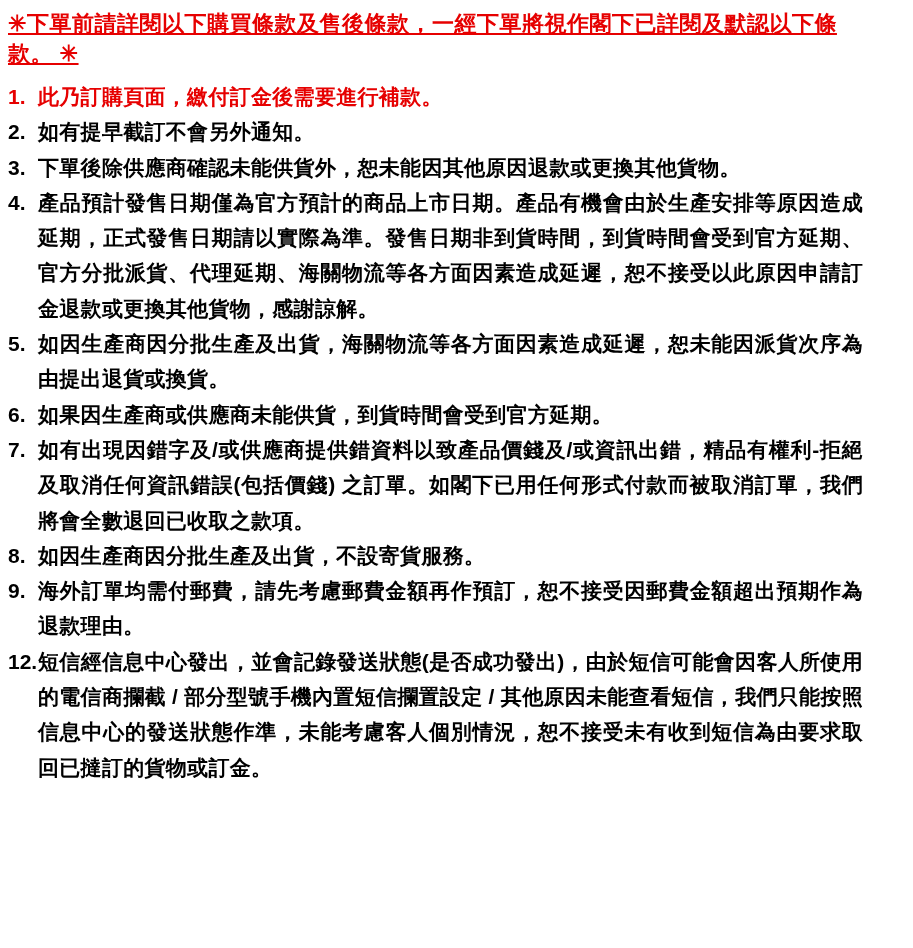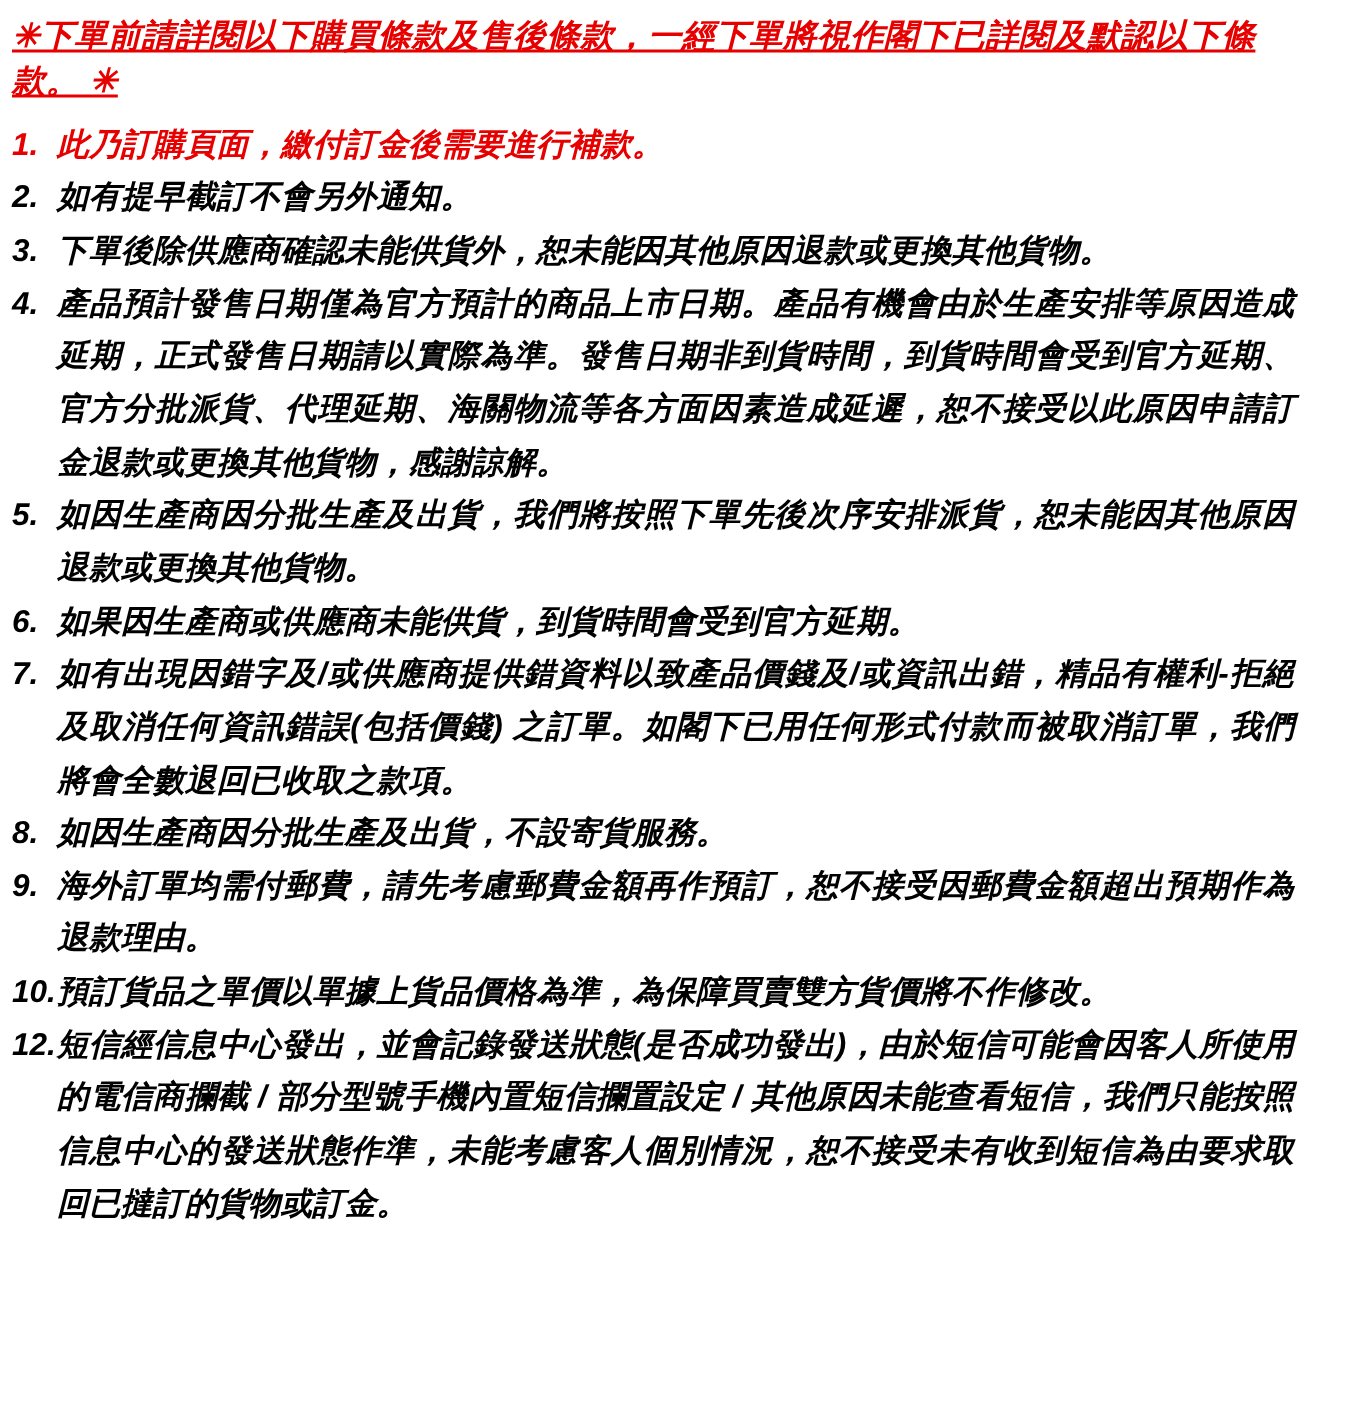--- a/index.html
+++ b/index.html
@@ -8,21 +8,20 @@
     font-weight: 700;
     color: #000000;
   }
   .page {
     width: 881px;
     height: 948px;
     box-sizing: border-box;
     padding: 9px 18px 0 8px;
     overflow: hidden;
     background: #ffffff;
-    font-style: italic;
   }
   .notice {
     color: var(--red, #e60000);
     font-size: 22px;
     line-height: 30px;
     text-decoration: underline;
     letter-spacing: 0.5px;
   }
   .section-title {
     margin-top: 23px;
@@ -77,21 +76,21 @@
       <div class="txt">下單後除供應商確認未能供貨外，恕未能因其他原因退款或更換其他貨物。</div>
     </li>
 
     <li class="term">
       <span class="num">4.</span>
       <div class="txt">產品預計發售日期僅為官方預計的商品上市日期。產品有機會由於生產安排等原因造成延期，正式發售日期請以實際為準。發售日期非到貨時間，到貨時間會受到官方延期、官方分批派貨、代理延期、海關物流等各方面因素造成延遲，恕不接受以此原因申請訂金退款或更換其他貨物，感謝諒解。</div>
     </li>
 
     <li class="term">
       <span class="num">5.</span>
-      <div class="txt">如因生產商因分批生產及出貨，我們將按照下單先後次序安排派貨，恕未能因其他原因退款或更換其他貨物。</div>
+      <div class="txt">如因生產商因分批生產及出貨，海關物流等各方面因素造成延遲，恕未能因派貨次序為由提出退貨或換貨。</div>
     </li>
 
     <li class="term">
       <span class="num">6.</span>
       <div class="txt">如果因生產商或供應商未能供貨，到貨時間會受到官方延期。</div>
     </li>
 
     <li class="term">
       <span class="num">7.</span>
       <div class="txt">如有出現因錯字及/或供應商提供錯資料以致產品價錢及/或資訊出錯，精品有權利-拒絕及取消任何資訊錯誤(包括價錢) 之訂單。如閣下已用任何形式付款而被取消訂單，我們將會全數退回已收取之款項。</div>
@@ -100,24 +99,20 @@
     <li class="term">
       <span class="num">8.</span>
       <div class="txt">如因生產商因分批生產及出貨，不設寄貨服務。</div>
     </li>
 
     <li class="term">
       <span class="num">9.</span>
       <div class="txt">海外訂單均需付郵費，請先考慮郵費金額再作預訂，恕不接受因郵費金額超出預期作為退款理由。</div>
     </li>
 
-    <li class="term">
-      <span class="num">10.</span>
-      <div class="txt">預訂貨品之單價以單據上貨品價格為準，為保障買賣雙方貨價將不作修改。</div>
-    </li>
 
 
     <li class="term">
       <span class="num">12.</span>
       <div class="txt">短信經信息中心發出，並會記錄發送狀態(是否成功發出)，由於短信可能會因客人所使用的電信商攔截 / 部分型號手機內置短信攔置設定 / 其他原因未能查看短信，我們只能按照信息中心的發送狀態作準，未能考慮客人個別情況，恕不接受未有收到短信為由要求取回已撻訂的貨物或訂金。</div>
     </li>
 
   </ol>
 </div>
 

